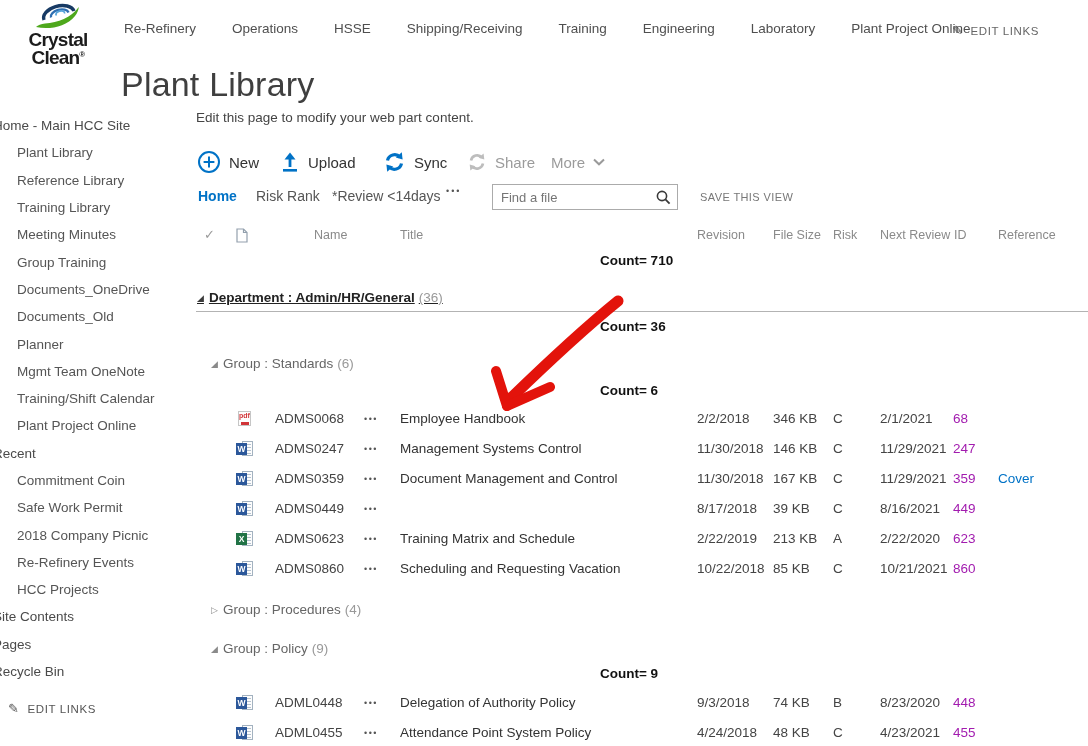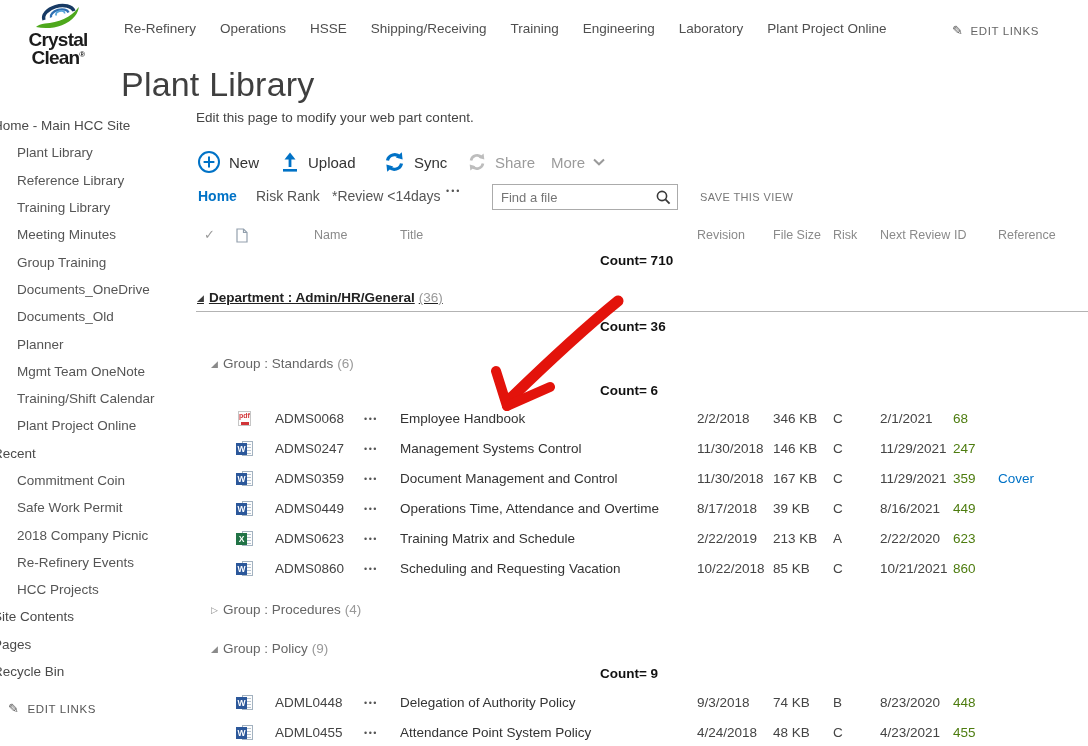--- a/index.html
+++ b/index.html
@@ -4,21 +4,21 @@
 <style>
   html,body{margin:0;padding:0;}
   body{width:1088px;height:746px;position:relative;overflow:hidden;background:#fff;
        font-family:"Liberation Sans",sans-serif;color:#444;}
 
   
   .logo{position:absolute;left:2px;top:2px;width:112px;text-align:center;cursor:pointer;}
   .logo-swoosh{display:block;margin:0 auto;}
   .logo-text{font-size:19px;line-height:15px;font-weight:700;color:#1c1c1c;letter-spacing:-0.8px;}
   .logo-text sup{font-size:8px;}
-  .topnav{position:absolute;left:124px;top:21px;display:flex;gap:24px;font-size:13.5px;color:#4f4f4f;white-space:nowrap;}
+  .topnav{position:absolute;left:124px;top:21px;display:flex;gap:36px;font-size:13.5px;color:#4f4f4f;white-space:nowrap;}
   .topnav span{cursor:pointer;}
   .topnav-edit{position:absolute;left:952px;top:23px;font-size:11.5px;color:#666;letter-spacing:.6px;display:flex;align-items:center;gap:7px;cursor:pointer;}
   .pencil{font-size:13px;color:#555;}
   .page-title{position:absolute;left:121px;top:42px;font-size:34px;font-weight:300;color:#3f3f3f;letter-spacing:.2px;}
 
   
   .sidebar{position:absolute;left:0;top:112px;width:196px;font-size:13.5px;color:#555;}
   .snav{height:27.3px;display:flex;align-items:center;white-space:nowrap;cursor:pointer;}
   .lvl0{margin-left:-7px;color:#4a4a4a;}
   .lvl1{margin-left:17px;color:#555;}
@@ -58,21 +58,21 @@
 
   .frow{position:absolute;left:196px;width:892px;height:30px;font-size:13.5px;line-height:30px;}
   .frow span{position:absolute;white-space:nowrap;}
   .c-name{left:79px;color:#444;cursor:pointer;}
   .c-dots{left:168px;font-size:9px;letter-spacing:1.5px;color:#555;cursor:pointer;}
   .c-title{left:204px;color:#333;cursor:pointer;}
   .c-rev{left:501px;color:#444;}
   .c-size{left:577px;color:#444;}
   .c-risk{left:637px;color:#444;}
   .c-next{left:684px;color:#444;}
-  .c-id{left:757px;color:#4d7c0f;}
+  .c-id{left:757px;color:#a21caf;}
   .c-ref{left:802px;color:#0072c6;cursor:pointer;}
 
   
   .fic{position:absolute;left:40px;top:7px;width:17px;height:16px;line-height:normal;}
   .fic .pg{position:absolute;right:0;top:0;width:11px;height:15px;background:#fdfdfd;border:1px solid #a3b2c0;box-sizing:border-box;}
   .fic .pg::before{content:"";position:absolute;left:1px;top:2px;right:1px;height:10px;
      background:repeating-linear-gradient(to bottom,#b4c1ce 0 1px,transparent 1px 3px);}
   .fic .badge{position:absolute;left:0;top:2px;width:11px;height:12px;font-size:8.5px;font-weight:700;color:#fff;text-align:center;line-height:12px;}
   .fic.word .badge{background:#2b579a;}
   .fic.excel .badge{background:#217346;}
@@ -279,21 +279,20 @@
   <span class="c-id">359</span>
   <span class="c-ref">Cover</span>
 </div>
 <div class="frow" style="top:494px">
   <span class="fic word">
       <span class="pg"></span>
       <span class="badge">W</span>
     </span>
   <span class="c-name">ADMS0449</span>
   <span class="c-dots">•••</span>
-  <span class="c-title">Operations Time, Attendance and Overtime</span>
   <span class="c-rev">8/17/2018</span>
   <span class="c-size">39 KB</span>
   <span class="c-risk">C</span>
   <span class="c-next">8/16/2021</span>
   <span class="c-id">449</span>
 </div>
 <div class="frow" style="top:524px">
   <span class="fic excel">
       <span class="pg"></span>
       <span class="badge">X</span>

